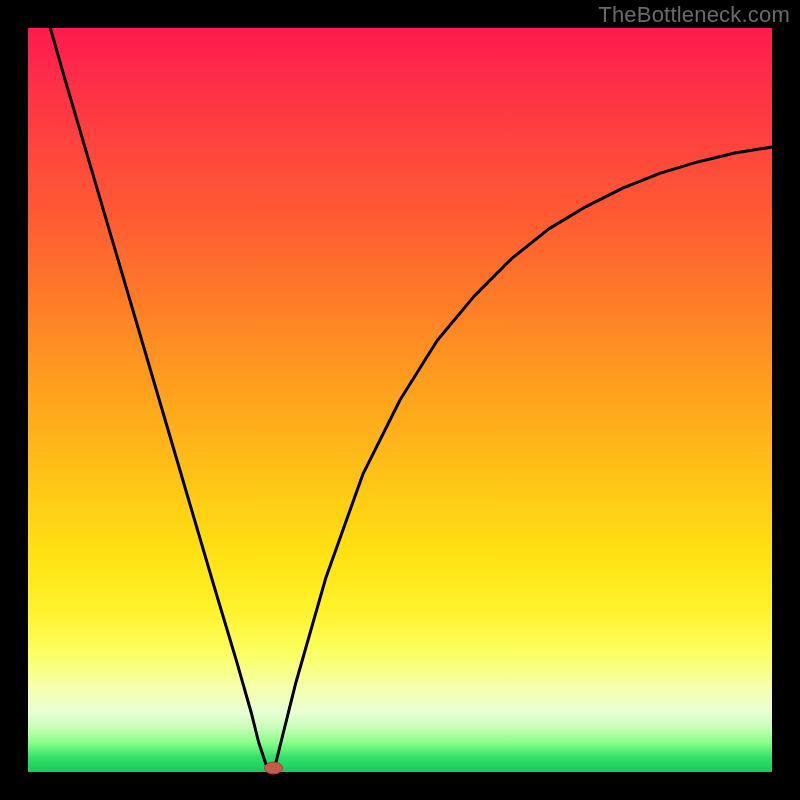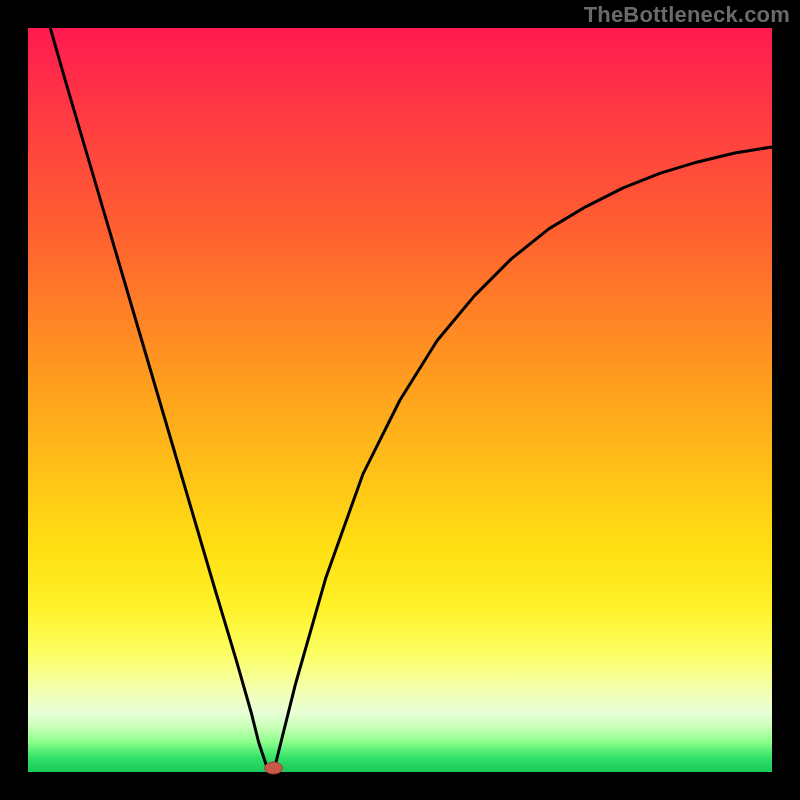--- a/index.html
+++ b/index.html
@@ -16,21 +16,21 @@
     width: 800px;
     height: 800px;
     background: #000;
   }
   .watermark {
     position: absolute;
     top: 2px;
     right: 10px;
     color: #6a6a6a;
     font-size: 22px;
-    font-weight: 700;
+    font-weight: 400;
     letter-spacing: 0.2px;
     z-index: 10;
   }
   .plot-area {
     position: absolute;
     left: 28px;
     top: 28px;
     width: 744px;
     height: 744px;
     

